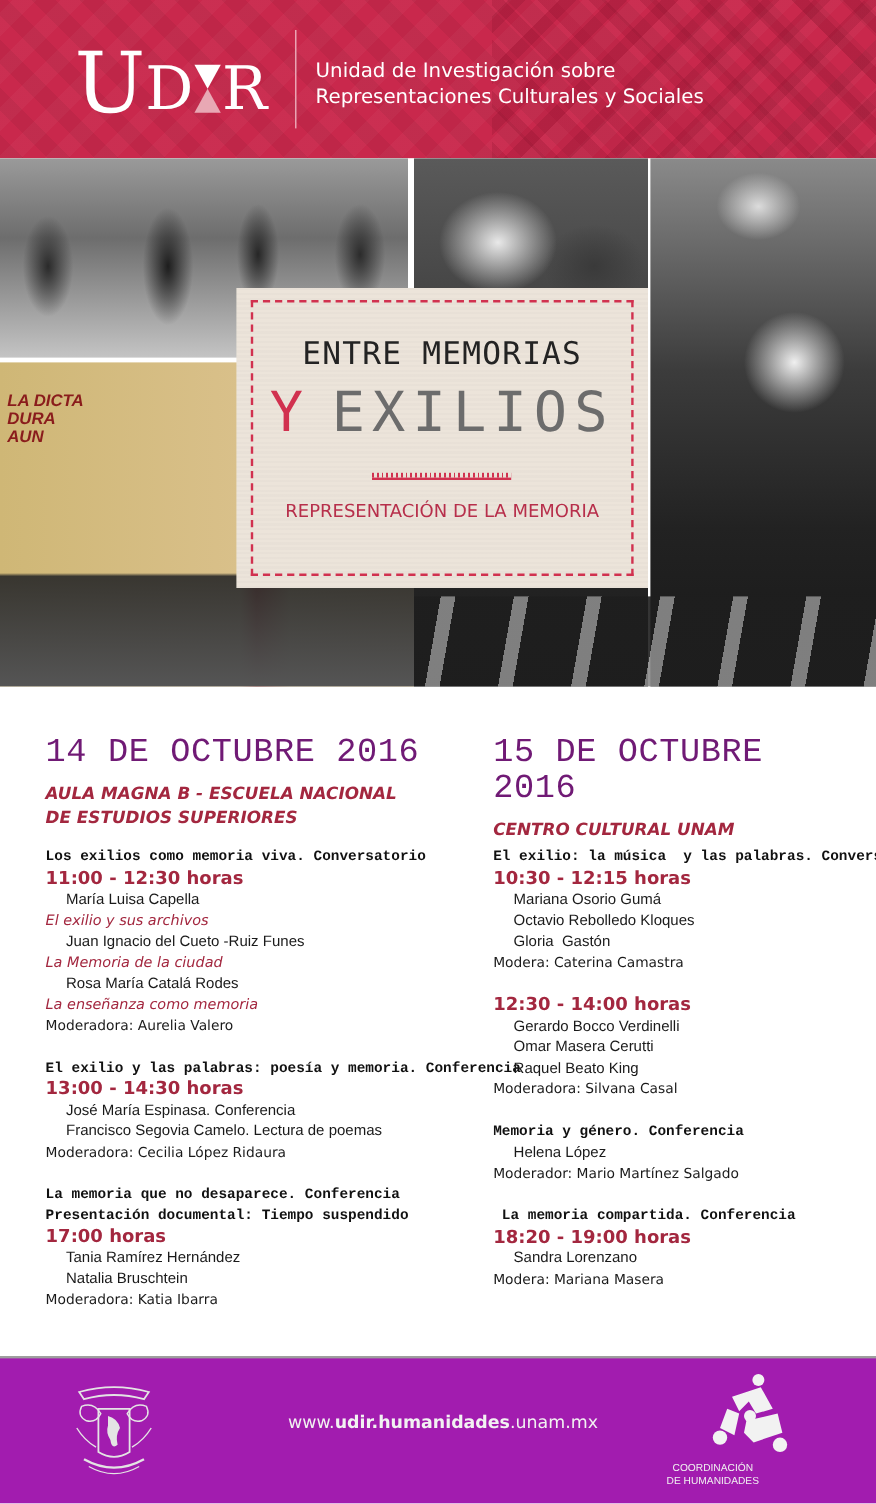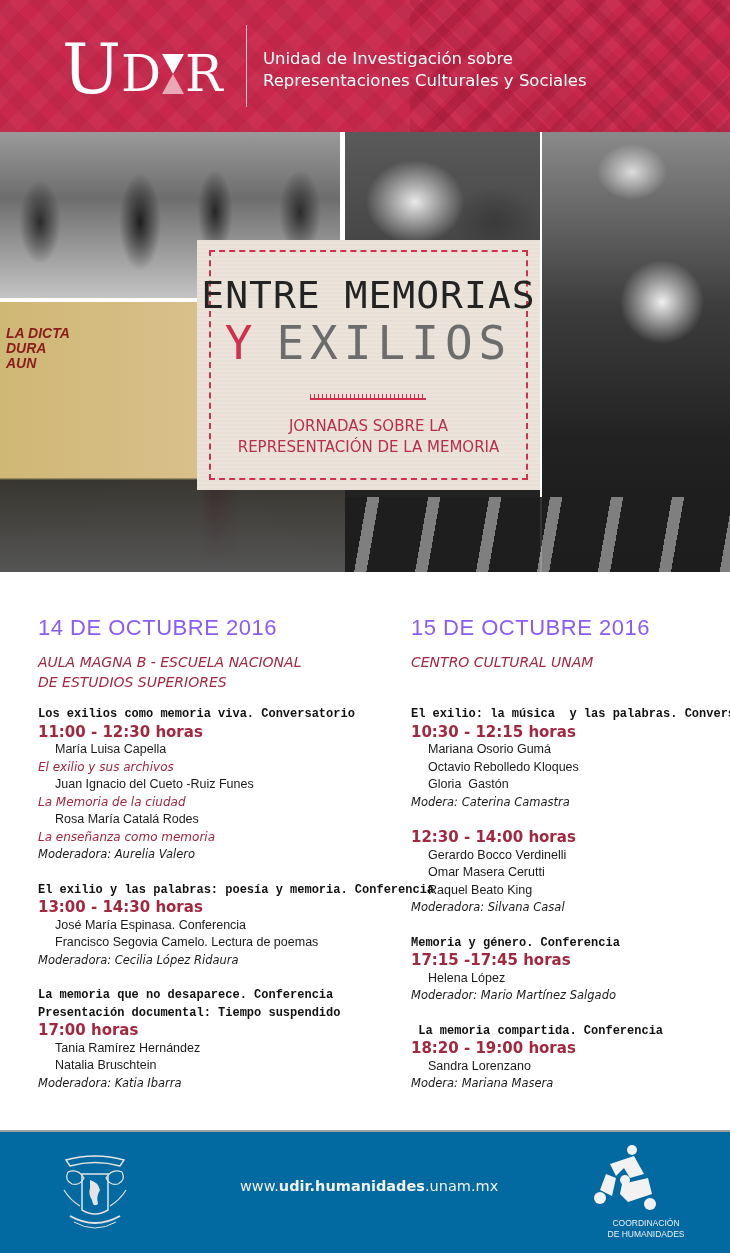--- a/index.html
+++ b/index.html
@@ -90,21 +90,21 @@
     background: #ece4da;
     background-image: repeating-linear-gradient(0deg, rgba(0,0,0,0.015) 0 2px, rgba(0,0,0,0) 2px 4px);
   }
   .title-card-border {
     position: absolute; left: 12px; top: 10px; right: 12px; bottom: 10px;
     border: 2px dashed #d1314f;
   }
   .title-line1 {
     position: absolute; left: 0; right: 0; top: 38px; text-align: center;
     font-family: "DejaVu Sans Mono", "Liberation Mono", monospace;
-    font-size: 38px; letter-spacing: 1px; color: #232323; line-height: 34px;
+    font-size: 26px; letter-spacing: 1px; color: #232323; line-height: 34px;
   }
   .title-line2 {
     position: absolute; left: 0; right: 0; top: 78px; text-align: center;
     font-family: "DejaVu Sans Mono", "Liberation Mono", monospace;
     font-size: 46px; letter-spacing: 6px; color: #6c6c6c; line-height: 50px;
   }
   .title-line2 .y { color: #d1314f; margin-right: 18px; }
   .stitch {
     position: absolute; left: 113px; top: 154px; width: 116px; height: 6px;
     border-bottom: 2px solid #d1314f;
@@ -114,54 +114,54 @@
     position: absolute; left: 0; right: 0; top: 176px; text-align: center;
     font-family: "DejaVu Sans", sans-serif; font-size: 15px; line-height: 21px;
     color: #b72f4b;
   }
 
   
   .day { position: absolute; top: 613px; }
   .day-left { left: 38px; width: 340px; }
   .day-right { left: 411px; width: 310px; }
   .day-date {
-    font-family: Liberation Sans, sans-serif;
-    font-size: 22px; line-height: 30px; color: #8b5cf6; letter-spacing: 0.5px;
+    font-family: Liberation Mono, monospace;
+    font-size: 28px; line-height: 30px; color: #701a75; letter-spacing: 0.5px;
   }
   .day-venue {
     margin-top: 9px;
-    font-family: "DejaVu Sans", sans-serif; font-style: italic; font-weight: normal;
+    font-family: "DejaVu Sans", sans-serif; font-style: italic; font-weight: bold;
     font-size: 14px; line-height: 20px; color: #a3273f;
   }
   .sessions { position: absolute; }
   .sessions-left { left: 38px; top: 706px; width: 345px; }
   .sessions-right { left: 411px; top: 706px; width: 320px; }
   .session { margin-bottom: 18px; }
   .s-title { font-family: Liberation Mono, monospace; font-weight: bold; font-size: 12px; line-height: 17.5px; color: #111111; white-space: nowrap; }
   .s-time { font-family: "DejaVu Sans", sans-serif; font-weight: bold; font-size: 15px; line-height: 17.5px; color: #a3273f; }
   .s-person { font-family: Liberation Sans, sans-serif; font-size: 12.5px; line-height: 17.5px; color: #1a1a1a; white-space: nowrap; margin-left: 17px; }
   .s-topic { font-family: "DejaVu Sans", sans-serif; font-style: italic; font-size: 12px; line-height: 17.5px; color: #a3273f; }
-  .s-mod { font-family: "DejaVu Sans", sans-serif; font-style: italic; font-size: 11.5px; line-height: 17.5px; color: #1a1a1a; }
+  .s-mod { font-family: "DejaVu Sans", sans-serif; font-size: 11.5px; line-height: 17.5px; color: #1a1a1a; }
 
   
   .footer {
     position: absolute; left: 0; top: 1130px; width: 730px; height: 123px;
-    background: #0369a1; border-top: 2px solid #9e9e9e;
+    background: #a21caf; border-top: 2px solid #9e9e9e;
   }
   .unam-seal {
     position: absolute; left: 60px; top: 18px; width: 70px; height: 84px;
   }
   .footer-url {
     position: absolute; left: 240px; top: 46px;
     font-family: "DejaVu Sans", sans-serif; font-size: 14.5px; color: #f2f2f2;
   }
   .footer-url b { font-weight: bold; }
   .coord-logo { position: absolute; left: 592px; top: 12px; width: 66px; height: 70px; }
   .coord-text {
-    position: absolute; left: 596px; top: 86px; width: 100px; text-align: center;
+    position: absolute; left: 544px; top: 86px; width: 100px; text-align: center;
     font-family: "Liberation Sans", sans-serif; font-size: 8.5px; line-height: 11px; color: #f0f0f0;
   }
 </style>
 </head>
 <body>
 
 <div class="header">
   <div class="header-pattern-right"></div>
   <div class="logo">
     <span class="big-u">U</span>
@@ -193,21 +193,20 @@
   <div class="banner-stripes"></div>
 
   <div class="title-card" style="top:108px;">
     <div class="title-card-border"></div>
     <div class="title-line1">ENTRE MEMORIAS</div>
     <div class="title-line2">
       <span class="y">Y</span><span>EXILIOS</span>
     </div>
     <div class="stitch"></div>
     <div class="title-sub">
-      <div>JORNADAS SOBRE LA</div>
       <div>REPRESENTACIÓN DE LA MEMORIA</div>
     </div>
   </div>
 </div>
 
 <div class="day day-left">
   <div class="day-date">14 DE OCTUBRE 2016</div>
   <div class="day-venue">
     <div>AULA MAGNA B - ESCUELA NACIONAL</div>
     <div>DE ESTUDIOS SUPERIORES</div>
@@ -261,21 +260,20 @@
   </div>
   <div class="session">
     <div class="s-time">12:30 - 14:00 horas</div>
     <div class="s-person">Gerardo Bocco Verdinelli</div>
     <div class="s-person">Omar Masera Cerutti</div>
     <div class="s-person">Raquel Beato King</div>
     <div class="s-mod">Moderadora: Silvana Casal</div>
   </div>
   <div class="session">
     <div class="s-title">Memoria y género. Conferencia</div>
-    <div class="s-time">17:15 -17:45 horas</div>
     <div class="s-person">Helena López</div>
     <div class="s-mod">Moderador: Mario Martínez Salgado</div>
   </div>
   <div class="session">
     <div class="s-title" style="white-space:pre;"> La memoria compartida. Conferencia</div>
     <div class="s-time">18:20 - 19:00 horas</div>
     <div class="s-person">Sandra Lorenzano</div>
     <div class="s-mod">Modera: Mariana Masera</div>
   </div>
 </div>

